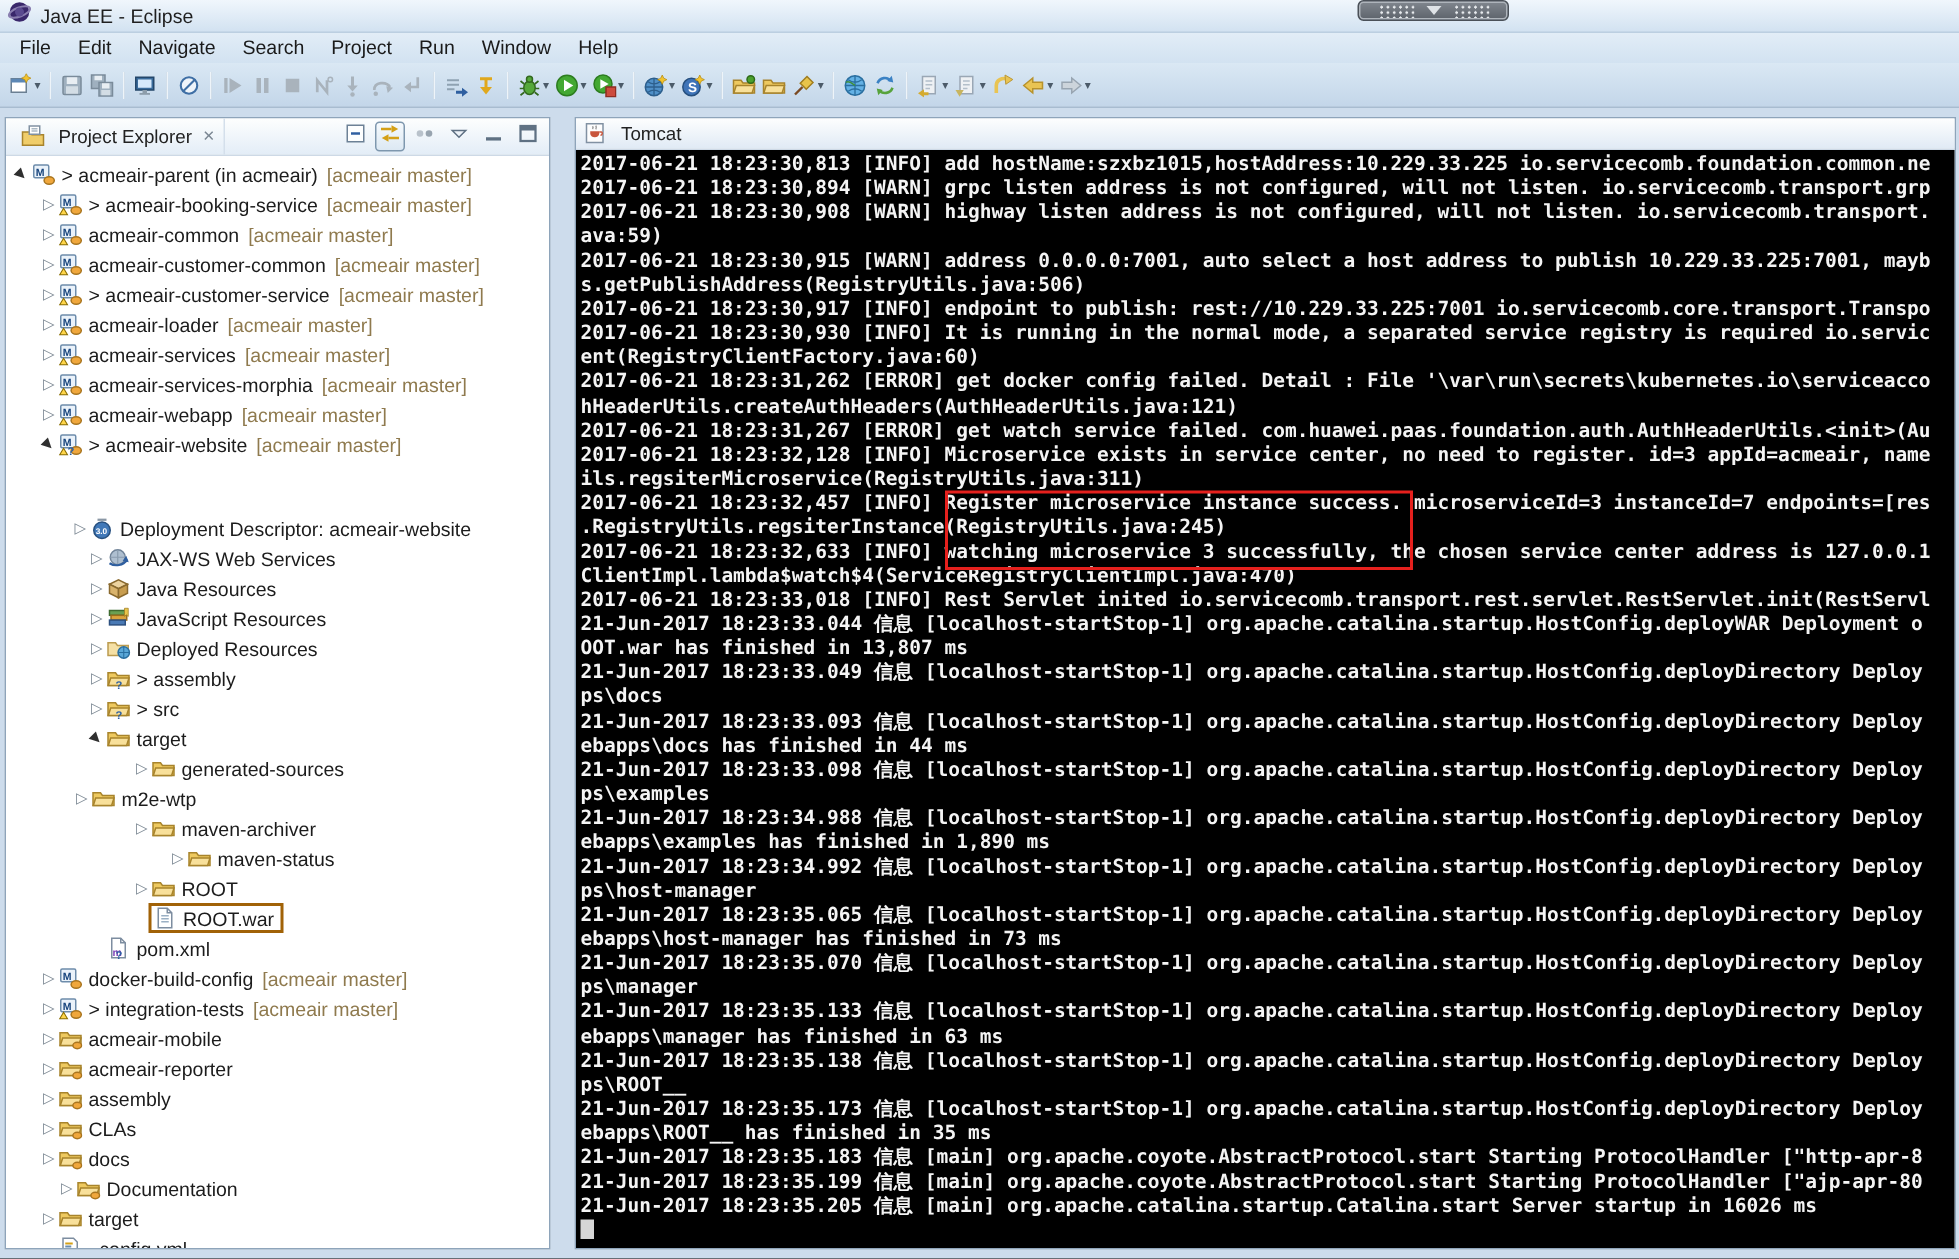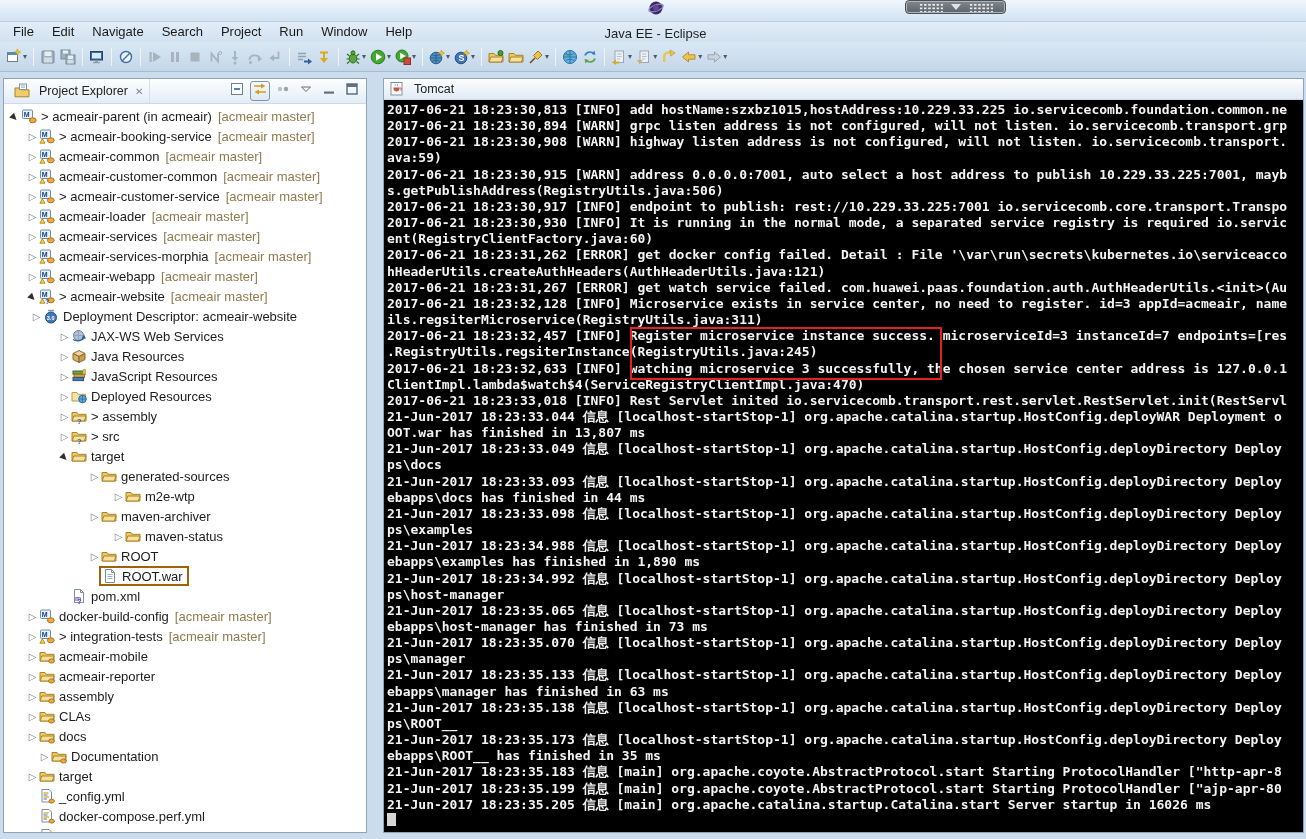--- a/index.html
+++ b/index.html
@@ -1,20 +1,20 @@
 <!DOCTYPE html>
 <html><head>
 <meta charset="utf-8">
 <style>
   * { margin:0; padding:0; box-sizing:border-box; }
   html,body { width:1306px; height:839px; overflow:hidden; }
   body { background:#cddcec; font-family:"Liberation Sans", sans-serif; position:relative; }
 
   
-  .titlebar { height:22px; background:linear-gradient(#f0f6fc,#d2e2f1); display:flex; align-items:center; padding-left:5px; gap:6px; border-bottom:1px solid #bccfe1;flex-direction:column; }
+  .titlebar { height:22px; background:linear-gradient(#f0f6fc,#d2e2f1); display:flex; align-items:center; padding-left:5px; gap:6px; border-bottom:1px solid #bccfe1; }
   .titlebar .title { font-size:13px; color:#1f1f1f; }
   .overlay-widget { position:absolute; left:905px; top:0; width:101px; height:14px; background:linear-gradient(#81878f,#5d636b); border:1px solid #4a5058; border-radius:4px; display:flex; align-items:center; justify-content:center; gap:8px; z-index:50; box-shadow:0 0 0 1px #aeb4bb inset; }
   .dotgrid { width:24px; height:9px; background-image:radial-gradient(#e9ecef 1px, transparent 1.2px); background-size:4.2px 3.6px; }
   .down-arrow { width:0; height:0; border-left:5px solid transparent; border-right:5px solid transparent; border-top:6px solid #dfe3e7; }
 
   
   .menubar { height:20px; background:linear-gradient(#e2edf7,#d2e2f1); display:flex; align-items:center; padding-left:4px; }
   .menu-item { font-size:13px; color:#1a1a1a; padding:0 9px; line-height:20px; }
 
   
@@ -537,21 +537,21 @@
                 <rect x="1.5" y="2" width="10" height="8.5" rx="1" fill="#eaf2fa" stroke="#6d8cab"></rect>
                 <text x="2.8" y="9" font-size="7" font-weight="bold" fill="#16437c" font-family="Liberation Sans,sans-serif">M</text>
                 <ellipse cx="11.8" cy="12.3" rx="3.4" ry="2.5" fill="#f0a73c" stroke="#a9751f"></ellipse>
                 <polygon points="0.8,15.2 3.4,10.8 6,15.2" fill="#ffd54a" stroke="#8a6d00" stroke-width=".7"></polygon>
                 <text x="6" y="15.5" font-size="7.5" font-weight="bold" fill="#2b5fa3" font-family="Liberation Sans,sans-serif">?</text>
               </svg></span>
             <span class="tlabel">&gt; acmeair-website</span>
           </span>
           <span class="tdec">[acmeair master]</span>
         </div>
-        <div class="tree-row" style="padding-left: 26px;">
+        <div class="tree-row" style="padding-left: 43px; margin-top: 36px;">
           <span class="tw c"></span>
           <span class="rb">
             <span class="ticon"><svg width="16" height="16" viewBox="0 0 16 16">
                 <path d="M5 2.5h6" stroke="#8a97a5" stroke-width="1.5"></path>
                 <circle cx="8" cy="9.5" r="5.5" fill="#4078b8" stroke="#27507f"></circle>
                 <text x="3.8" y="12" font-size="5.5" font-weight="bold" fill="#fff" font-family="Liberation Sans,sans-serif">3.0</text>
               </svg></span>
             <span class="tlabel">Deployment Descriptor: acmeair-website</span>
           </span>
         </div>
@@ -636,21 +636,21 @@
         <div class="tree-row" style="padding-left: 84px;">
           <span class="tw c"></span>
           <span class="rb">
             <span class="ticon"><svg width="16" height="16" viewBox="0 0 16 16">
                 <path d="M1 4.5h5l1.3 1.8H15V13H1z" fill="#eec95f" stroke="#a8842c"></path>
                 <path d="M2.8 8H15l-1.6 5H1.2z" fill="#f8e09a" stroke="#a8842c"></path>
               </svg></span>
             <span class="tlabel">generated-sources</span>
           </span>
         </div>
-        <div class="tree-row" style="padding-left: 108px;">
+        <div class="tree-row" style="padding-left: 44px;">
           <span class="tw c"></span>
           <span class="rb">
             <span class="ticon"><svg width="16" height="16" viewBox="0 0 16 16">
                 <path d="M1 4.5h5l1.3 1.8H15V13H1z" fill="#eec95f" stroke="#a8842c"></path>
                 <path d="M2.8 8H15l-1.6 5H1.2z" fill="#f8e09a" stroke="#a8842c"></path>
               </svg></span>
             <span class="tlabel">m2e-wtp</span>
           </span>
         </div>
         <div class="tree-row" style="padding-left: 84px;">

